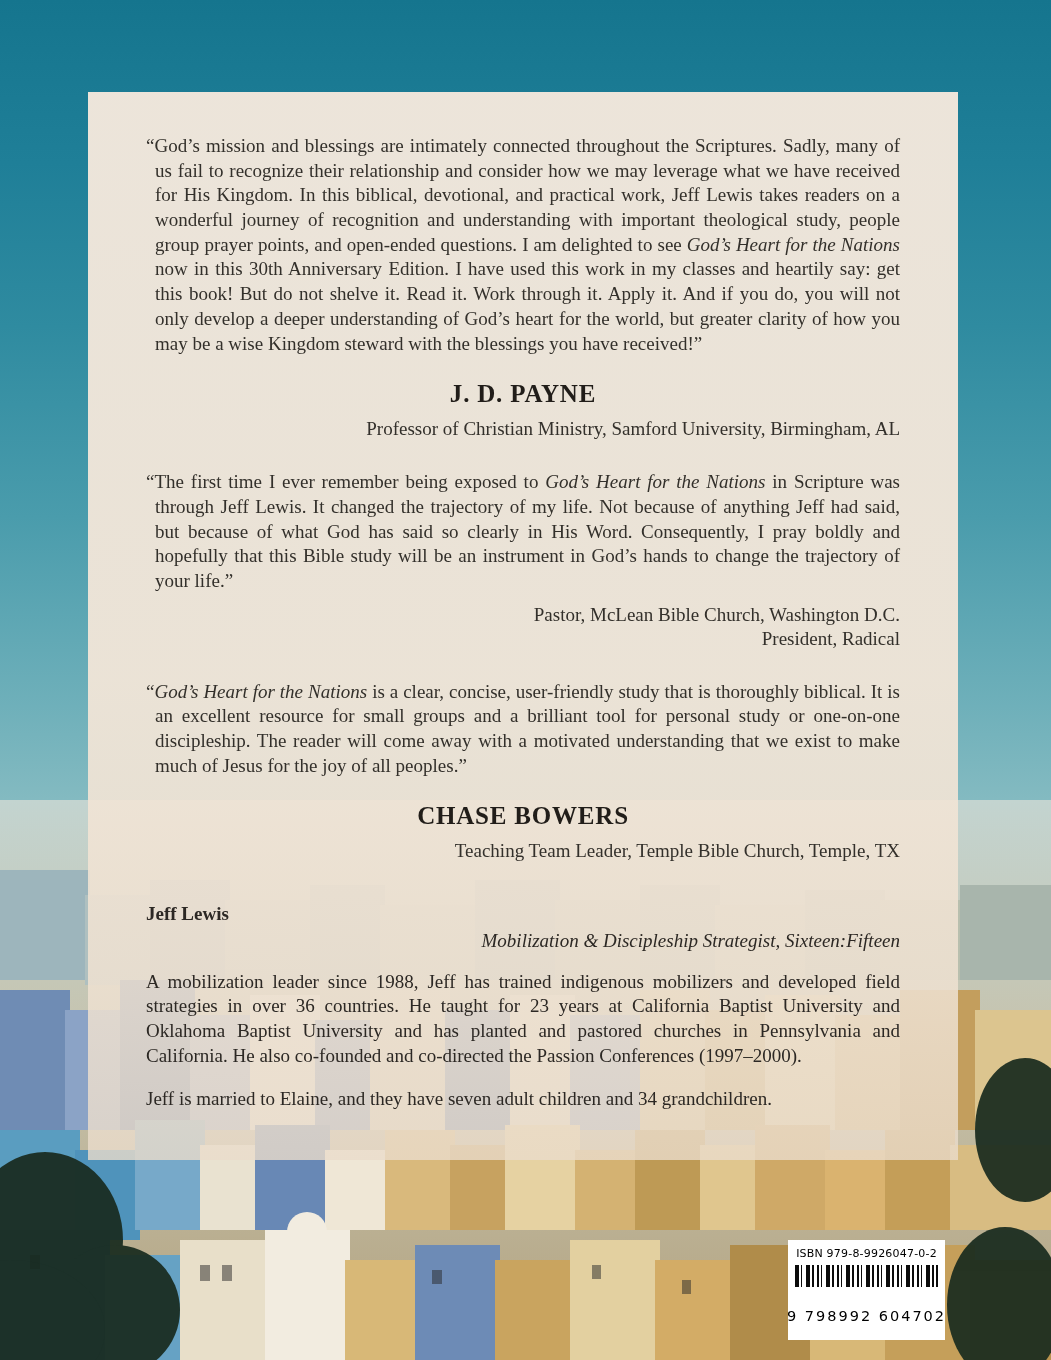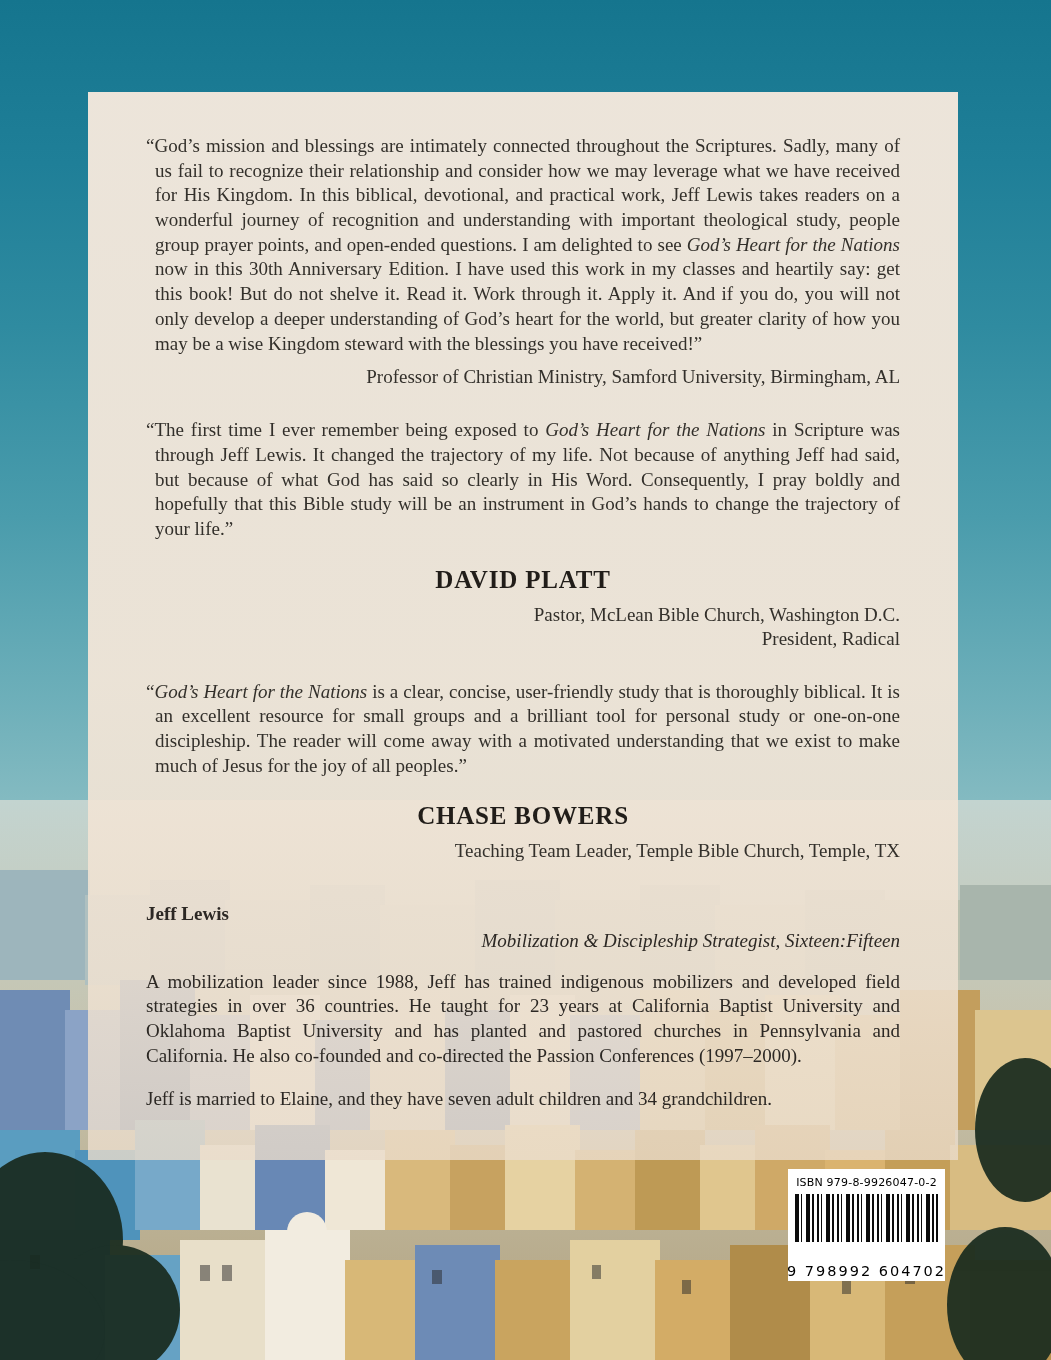--- a/index.html
+++ b/index.html
@@ -39,22 +39,22 @@
   }
   .endorser-title{
     font-size:19px;text-align:right;margin:2px 0;color:#33302b;
   }
   .endorsement{margin-bottom:30px;}
   .bio{margin-top:40px;font-size:19px;line-height:1.3;}
   .bio-name{font-weight:bold;margin:0 0 2px 0;}
   .bio-role{font-style:italic;margin:0 0 16px 0;text-align:right;}
   .bio-par{margin:0 0 18px 0;text-align:justify;}
   .barcode-panel{
-    position:absolute;left:788px;top:1169px;width:157px;height:112px;
-    background:#ffffff;box-sizing:border-box;padding:7px 9px 2px 9px;
+    position:absolute;left:788px;top:1240px;width:157px;height:100px;
+    background:#ffffff;box-sizing:border-box;padding:7px 9px 16px 9px;
     font-family:"DejaVu Sans","Liberation Sans",sans-serif;
     display:flex;flex-direction:column;align-items:center;
   }
   .isbn-label{font-size:11px;letter-spacing:0.2px;color:#000;white-space:nowrap;}
   .bars{
     width:139px;height:62px;margin-top:5px;
     background:repeating-linear-gradient(90deg,
       #0b0b0b 0px,#0b0b0b 2px,#ffffff 2px,#ffffff 4px,
       #0b0b0b 4px,#0b0b0b 5px,#ffffff 5px,#ffffff 9px,
       #0b0b0b 9px,#0b0b0b 13px,#ffffff 13px,#ffffff 15px,
@@ -170,26 +170,26 @@
       <ellipse cx="1025" cy="330" rx="50" ry="72"></ellipse>
       <ellipse cx="1005" cy="505" rx="58" ry="78"></ellipse>
     </g>
   </svg>
 </div>
 
 <div class="panel">
 
   <section class="endorsement">
     <p class="quote"><span>“God’s mission and blessings are intimately connected throughout the Scriptures. Sadly, many of us fail to recognize their relationship and consider how we may leverage what we have received for His Kingdom. In this biblical, devotional, and practical work, Jeff Lewis takes readers on a wonderful journey of recognition and understanding with important theological study, people group prayer points, and open-ended questions. I am delighted to see </span><em>God’s Heart for the Nations</em><span> now in this 30th Anniversary Edition. I have used this work in my classes and heartily say: get this book! But do not shelve it. Read it. Work through it. Apply it. And if you do, you will not only develop a deeper understanding of God’s heart for the world, but greater clarity of how you may be a wise Kingdom steward with the blessings you have received!”</span></p>
+    <h2 class="endorser">J. D. PAYNE</h2>
     <p class="endorser-title">Professor of Christian Ministry, Samford University, Birmingham, AL</p>
   </section>
 
   <section class="endorsement">
     <p class="quote"><span>“The first time I ever remember being exposed to </span><em>God’s Heart for the Nations</em><span> in Scripture was through Jeff Lewis. It changed the trajectory of my life. Not because of anything Jeff had said, but because of what God has said so clearly in His Word. Consequently, I pray boldly and hopefully that this Bible study will be an instrument in God’s hands to change the trajectory of your life.”</span></p>
-    <h2 class="endorser">DAVID PLATT</h2>
     <p class="endorser-title">Pastor, McLean Bible Church, Washington D.C.</p>
     <p class="endorser-title">President, Radical</p>
   </section>
 
   <section class="endorsement">
     <p class="quote"><span>“</span><em>God’s Heart for the Nations</em><span> is a clear, concise, user-friendly study that is thoroughly biblical. It is an excellent resource for small groups and a brilliant tool for personal study or one-on-one discipleship. The reader will come away with a motivated understanding that we exist to make much of Jesus for the joy of all peoples.”</span></p>
     <h2 class="endorser">CHASE BOWERS</h2>
     <p class="endorser-title">Teaching Team Leader, Temple Bible Church, Temple, TX</p>
   </section>
 

